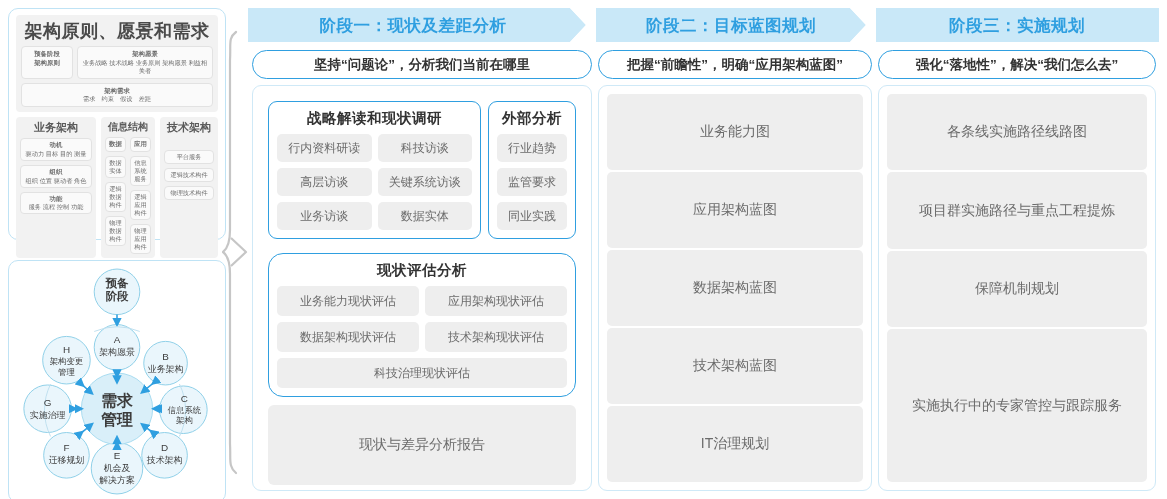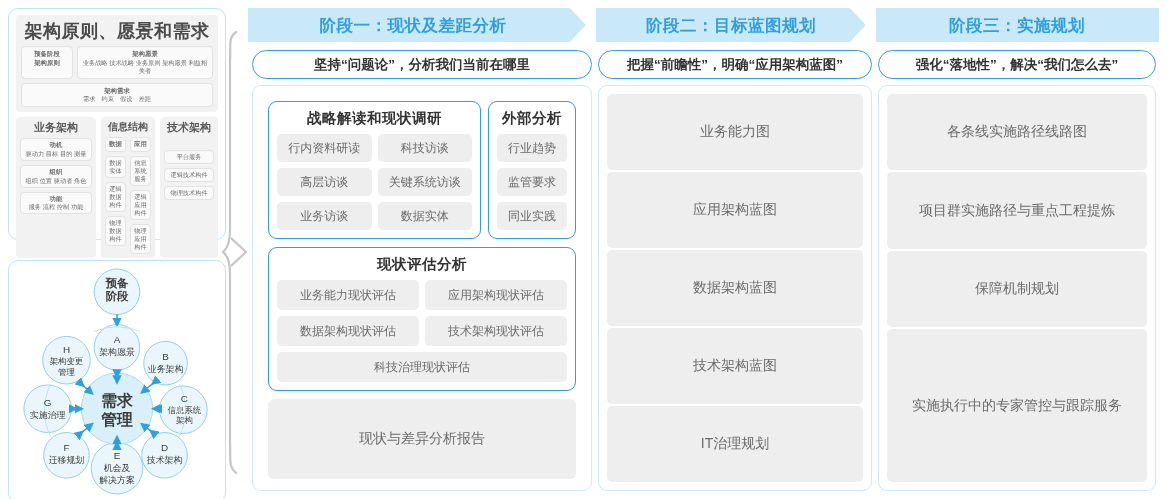--- a/index.html
+++ b/index.html
@@ -350,21 +350,21 @@
       <div class="topright subcard">
         <div class="sc-title">外部分析</div>
         <div class="stack6">
           <div class="gray-item it-h30">行业趋势</div>
           <div class="gray-item it-h30">监管要求</div>
           <div class="gray-item it-h30">同业实践</div>
         </div>
       </div>
     </div>
 
-    <div class="subcard" style="margin-top:8px;">
+    <div class="subcard" style="margin-top:14px;border-radius:15px;">
       <div class="sc-title">现状评估分析</div>
       <div class="grid2">
         <div class="gray-item it-h31">业务能力现状评估</div>
         <div class="gray-item it-h31">应用架构现状评估</div>
         <div class="gray-item it-h31">数据架构现状评估</div>
         <div class="gray-item it-h31">技术架构现状评估</div>
       </div>
       <div class="gray-item gray-wide">科技治理现状评估</div>
     </div>
 

